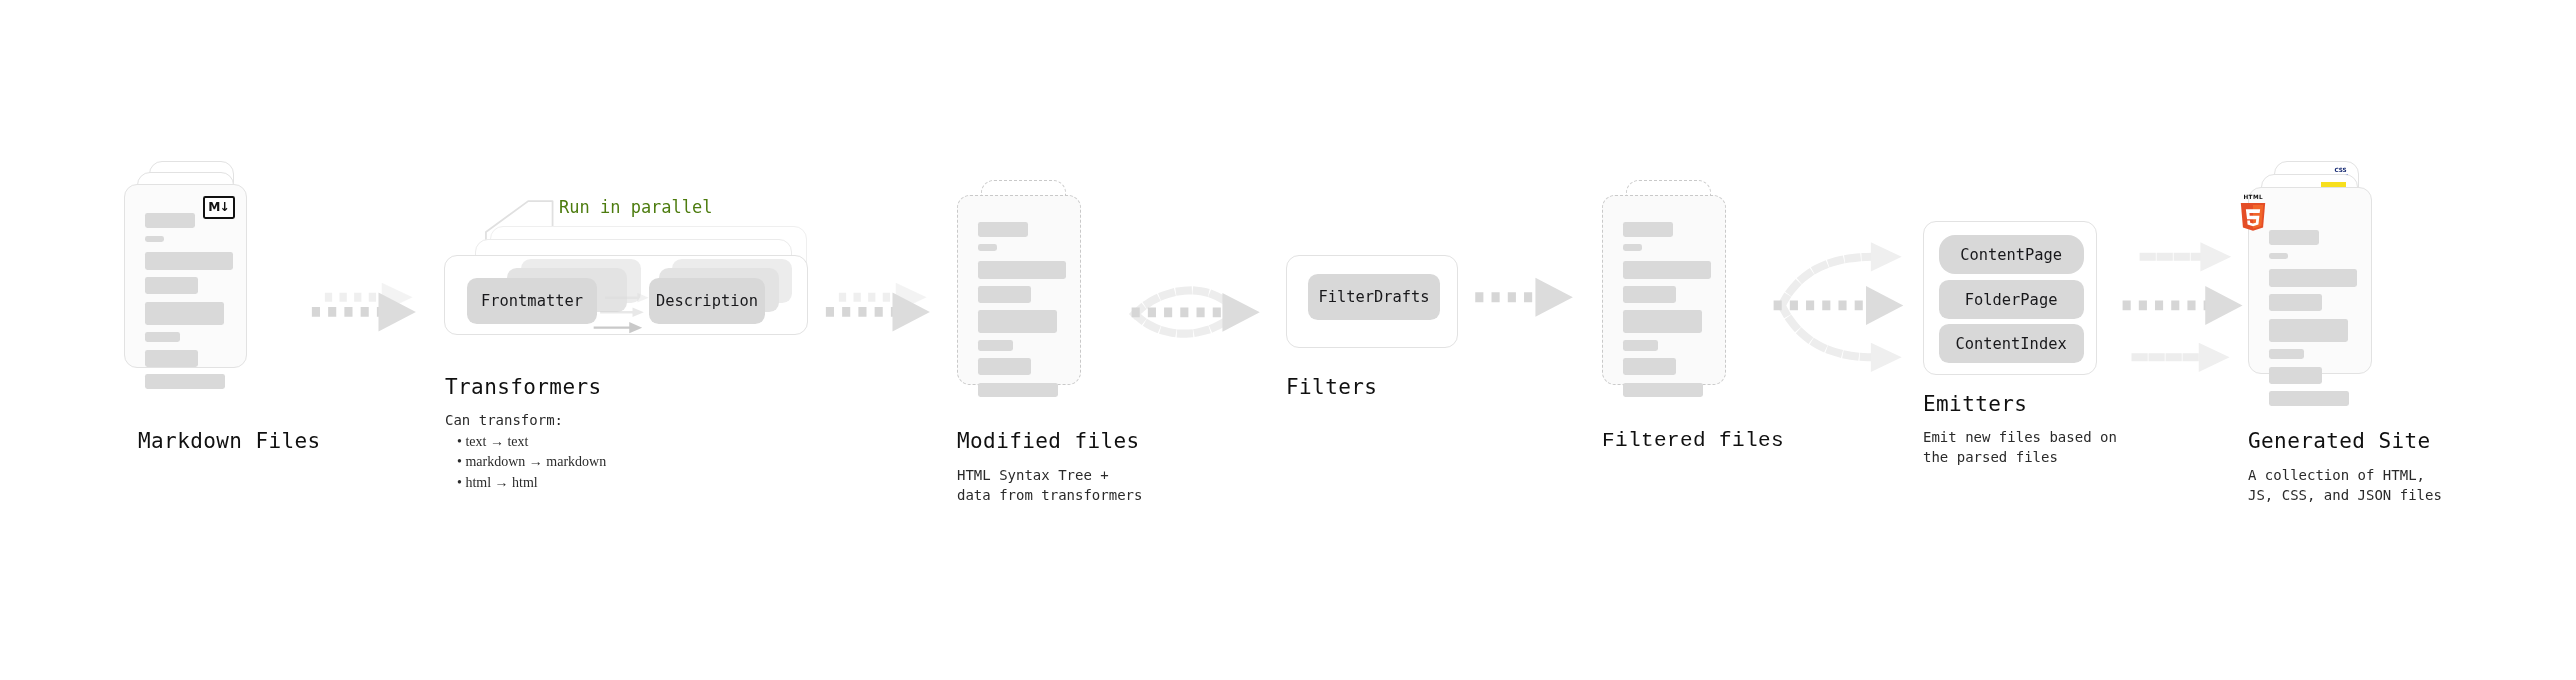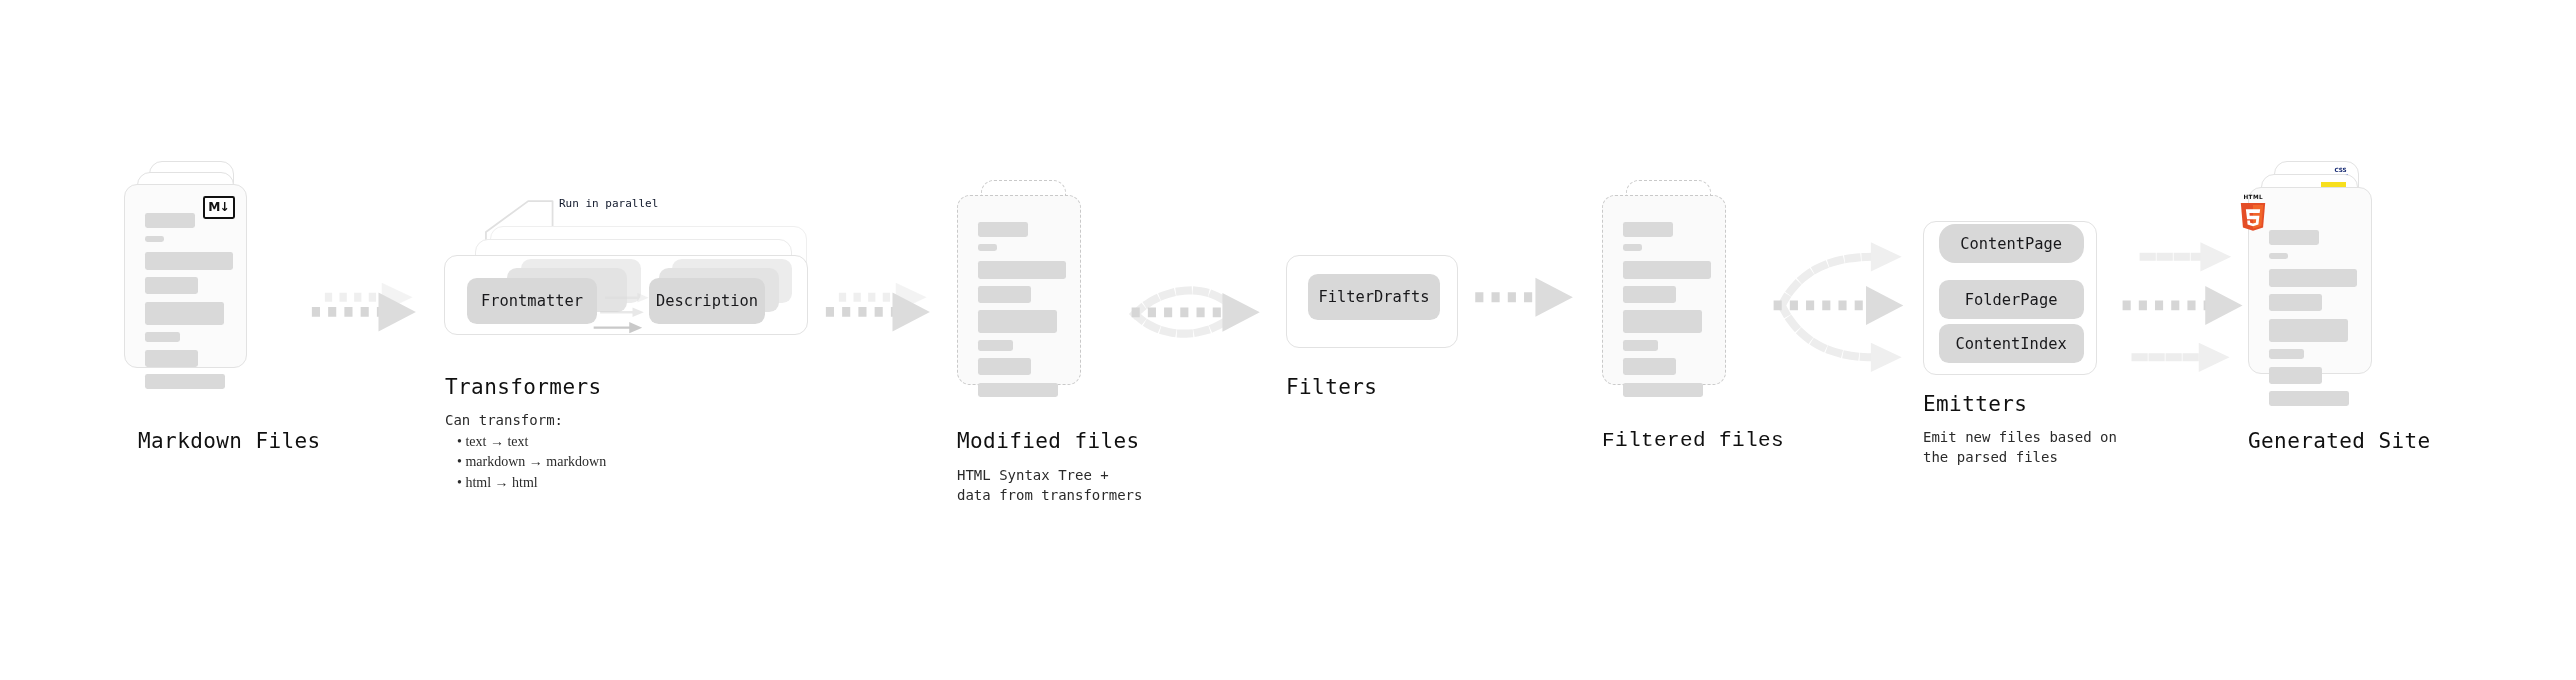--- a/index.html
+++ b/index.html
@@ -72,21 +72,21 @@
   .title{
     position:absolute;white-space:nowrap;
     font-size:21px;color:#101010;letter-spacing:0.4px;
   }
   .sub{
     position:absolute;
     font-size:14px;line-height:1.45;color:#2a2a2a;white-space:pre;
   }
   .ghostlabel{
     position:absolute;white-space:nowrap;
-    font-size:11px;color:#0f172a;
+    font-size:17px;color:#4d7c0f;
   }
   .bullets{position:absolute;font-size:14px;line-height:1.45;color:#2a2a2a;}
   .bullets .bl{white-space:pre;}
 
   svg{overflow:visible;}
 </style>
 </head>
 <body>
 
 <div class="stage">
@@ -245,21 +245,21 @@
       <path d="M 12 88 C 36 138, 80 152, 126 152" fill="none" stroke="#ededed" stroke-width="10" stroke-dasharray="10 11" stroke-linecap="square"></path>
       <polygon points="122,134 160,152 122,170" fill="#efefef"></polygon>
     </g>
     <g>
       <line x1="2" y1="88" x2="120" y2="88" stroke="#d6d6d6" stroke-width="12" stroke-dasharray="10 10"></line>
       <polygon points="116,64 162,88 116,112" fill="#dcdcdc"></polygon>
     </g>
   </svg>
 
   <div class="pbox" style="left:1923px;top:221px;width:174px;height:154px;">
-    <div class="chip" style="left:14.6px;top:2px;width:145px;height:39px;border-radius:16px;">
+    <div class="chip" style="left:14.6px;top:13px;width:145px;height:39px;border-radius:16px;">
       <span>ContentPage</span>
     </div>
     <div class="chip" style="left:14.6px;top:58px;width:145px;height:39px;">
       <span>FolderPage</span>
     </div>
     <div class="chip" style="left:14.6px;top:102px;width:145px;height:39px;">
       <span>ContentIndex</span>
     </div>
   </div>
   <div class="title" style="left:1923px;top:392px;">Emitters</div>
@@ -305,15 +305,17 @@
         <div class="bar" style="width:88px;height:18px;"></div>
         <div class="bar" style="width:53px;height:17px;"></div>
         <div class="bar" style="width:79px;height:23px;"></div>
         <div class="bar" style="width:35px;height:10.6px;"></div>
         <div class="bar" style="width:53px;height:17px;"></div>
         <div class="bar" style="width:80px;height:14.6px;"></div>
       </div>
     </div>
   </div>
   <div class="title" style="left:2248px;top:429px;">Generated Site</div>
+  <div class="sub" style="left:2248px;top:465px;">A collection of HTML,
+JS, CSS, and JSON files</div>
 
 </div>
 
 
 </body></html>

